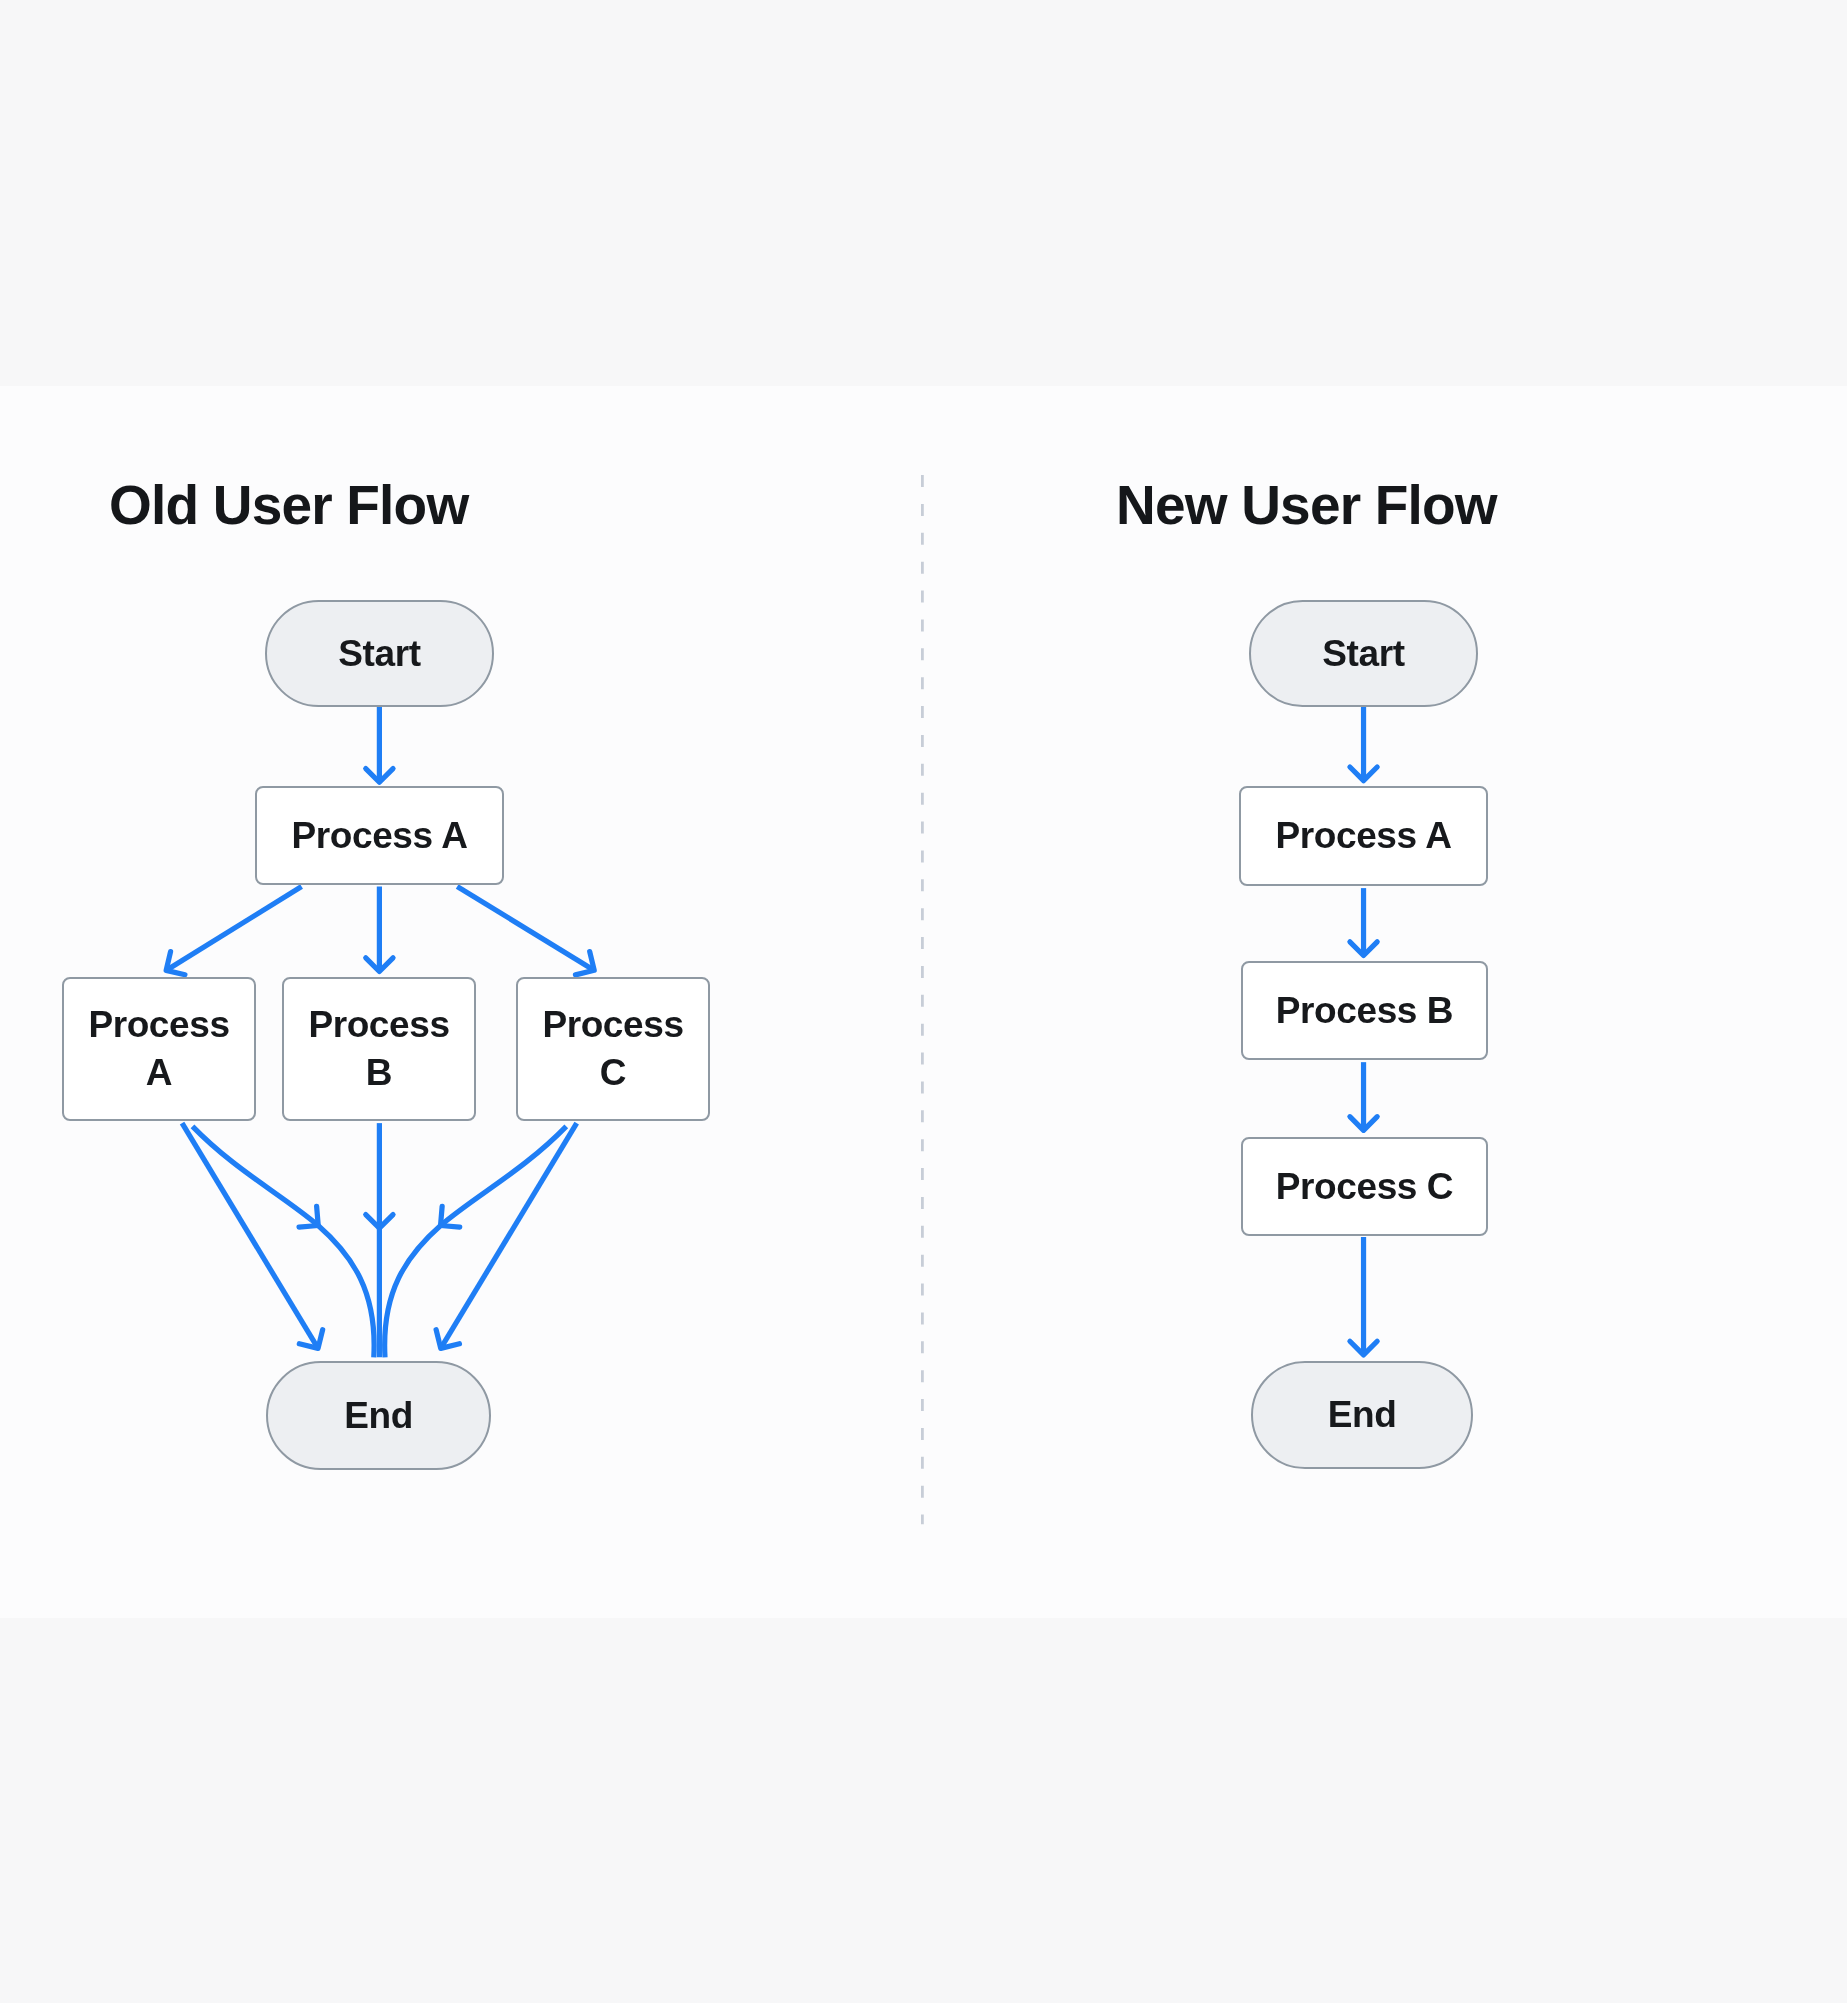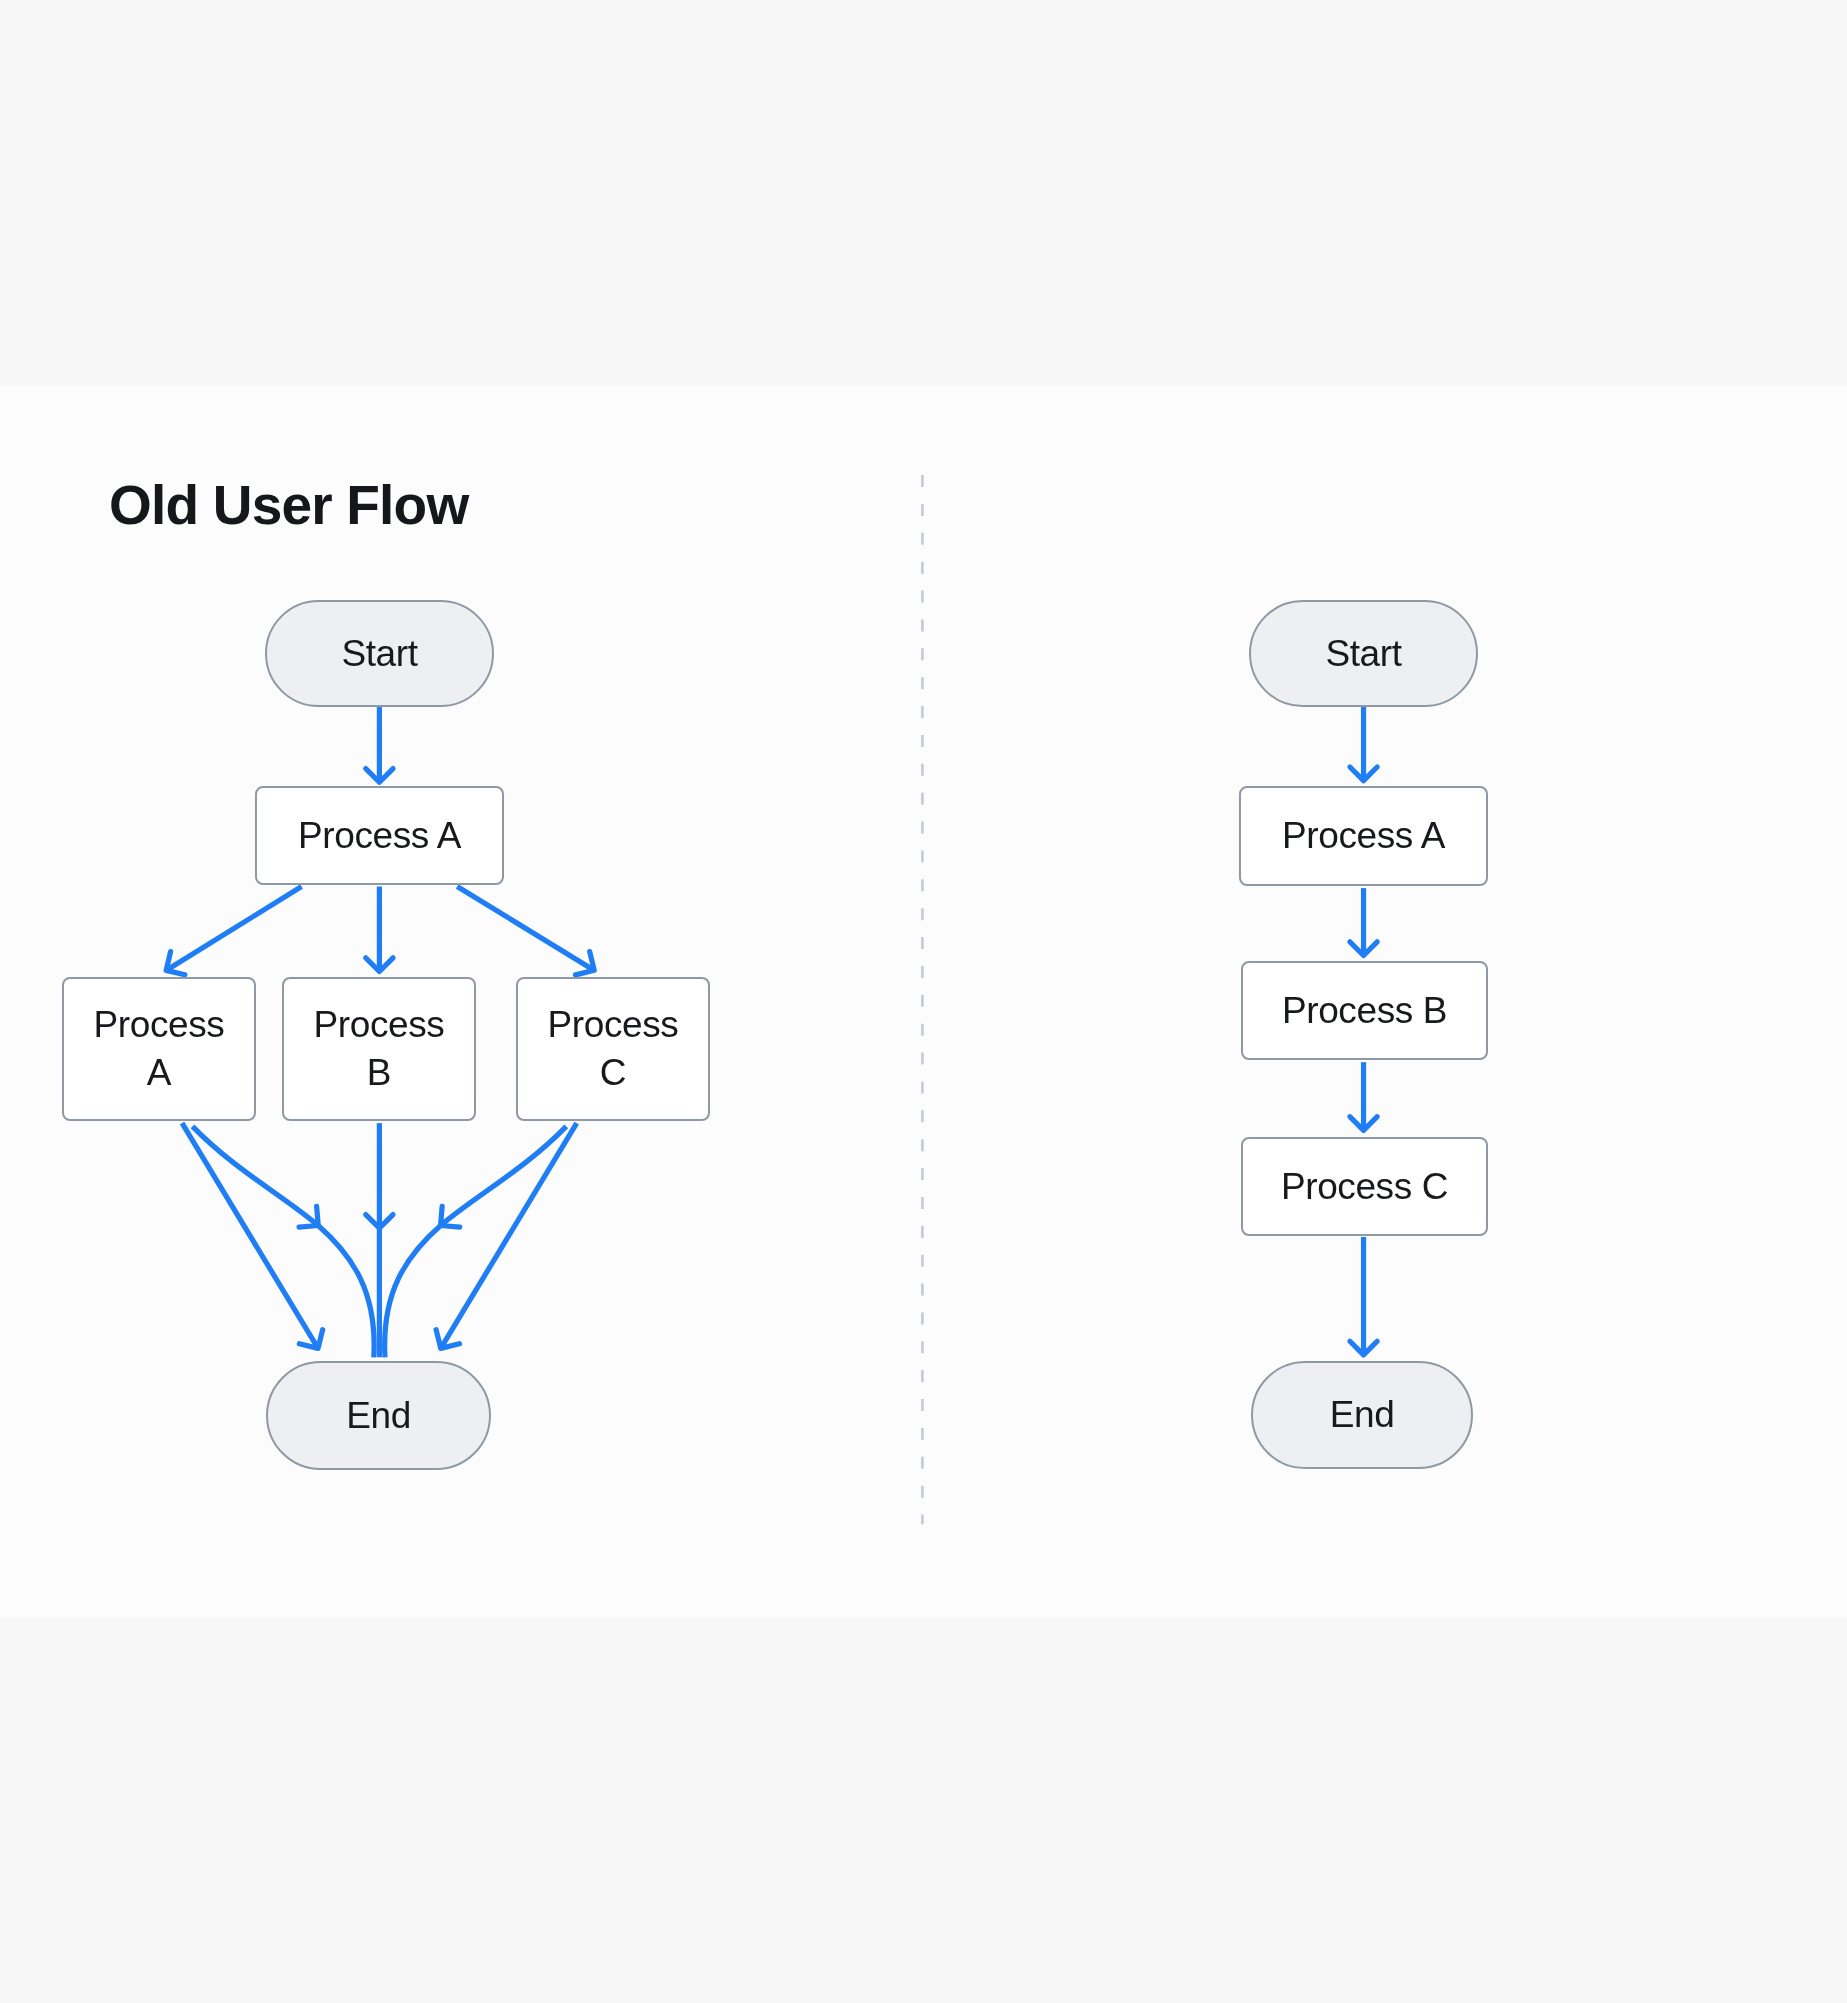--- a/index.html
+++ b/index.html
@@ -26,21 +26,21 @@
     font-size:55px;font-weight:700;letter-spacing:-0.8px;
     color:#15171a;
   }
   .node{
     position:absolute;z-index:4;
     display:flex;align-items:center;justify-content:center;
     box-sizing:border-box;
     background:#ffffff;
     border:2.4px solid #8f99a3;
     color:#17191c;
-    font-size:37px;font-weight:400;letter-spacing:-0.4px;
+    font-size:37px;font-weight:700;letter-spacing:-0.4px;
     text-align:center;
   }
   .node.pill{background:#edeff2;border-radius:56px;}
   .node.box{border-radius:8px;}
   .node .lbl{display:block;}
   .node.branch .lbl{width:152px;line-height:48px;}
 </style>
 </head>
 <body>
 
@@ -100,20 +100,21 @@
   </div>
 
   <div class="node box branch" style="left:516px;top:977px;width:194px;height:144px;">
     <span class="lbl">Process C</span>
   </div>
 
   <div class="node pill" style="left:266px;top:1361px;width:225px;height:109px;">
     <span class="lbl">End</span>
   </div>
 
+  <div class="flow-title" style="left:1116px;top:473px;">New User Flow</div>
 
   <div class="node pill" style="left:1249px;top:600px;width:229px;height:107px;">
     <span class="lbl">Start</span>
   </div>
 
   <div class="node box" style="left:1239px;top:786px;width:249px;height:100px;">
     <span class="lbl">Process A</span>
   </div>
 
   <div class="node box" style="left:1241px;top:961px;width:247px;height:99px;">

